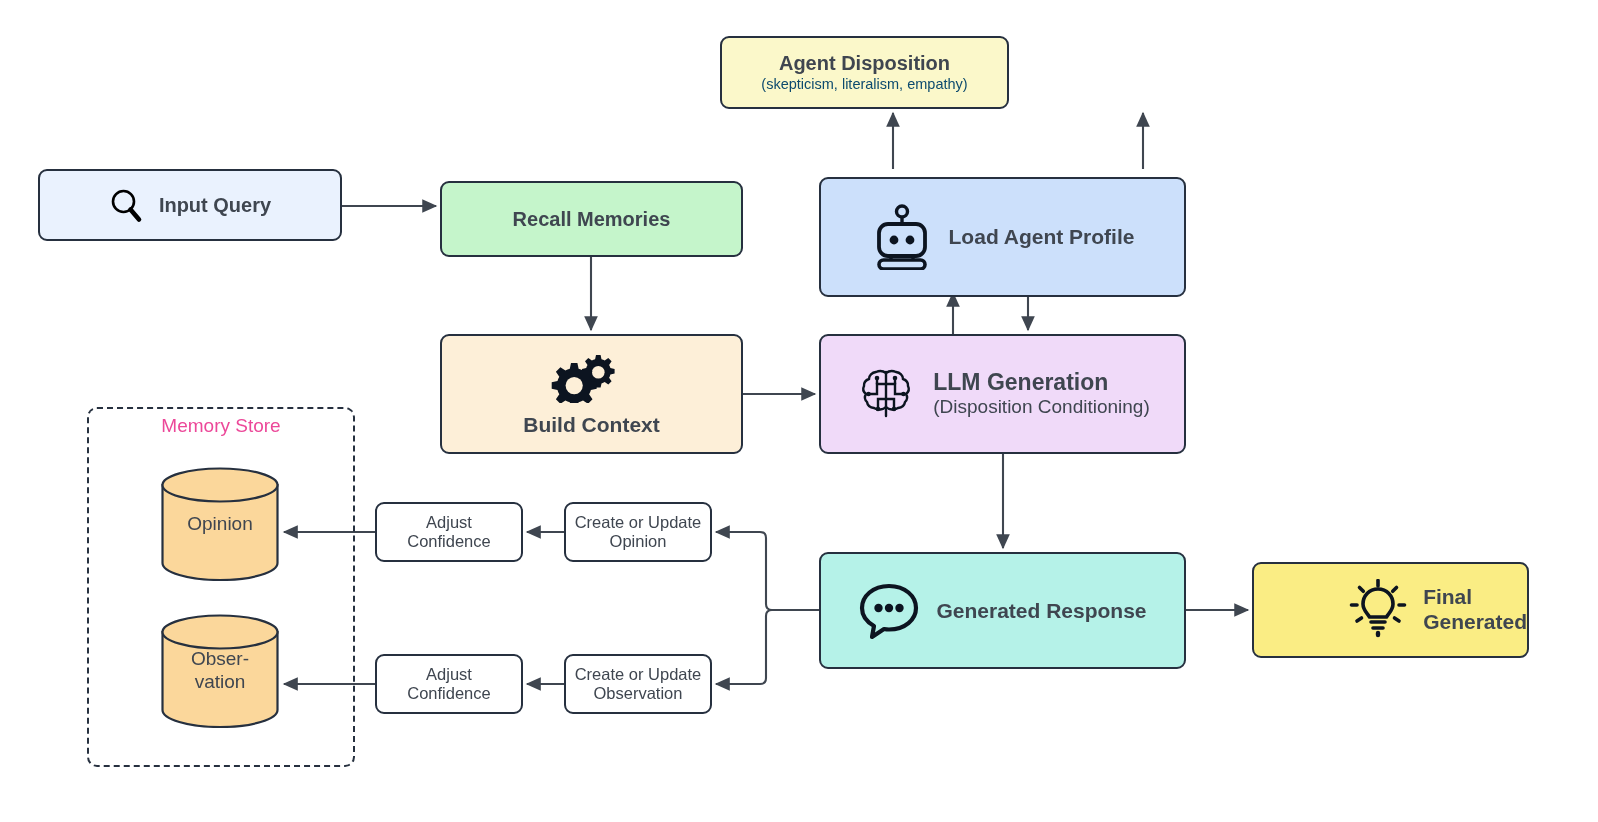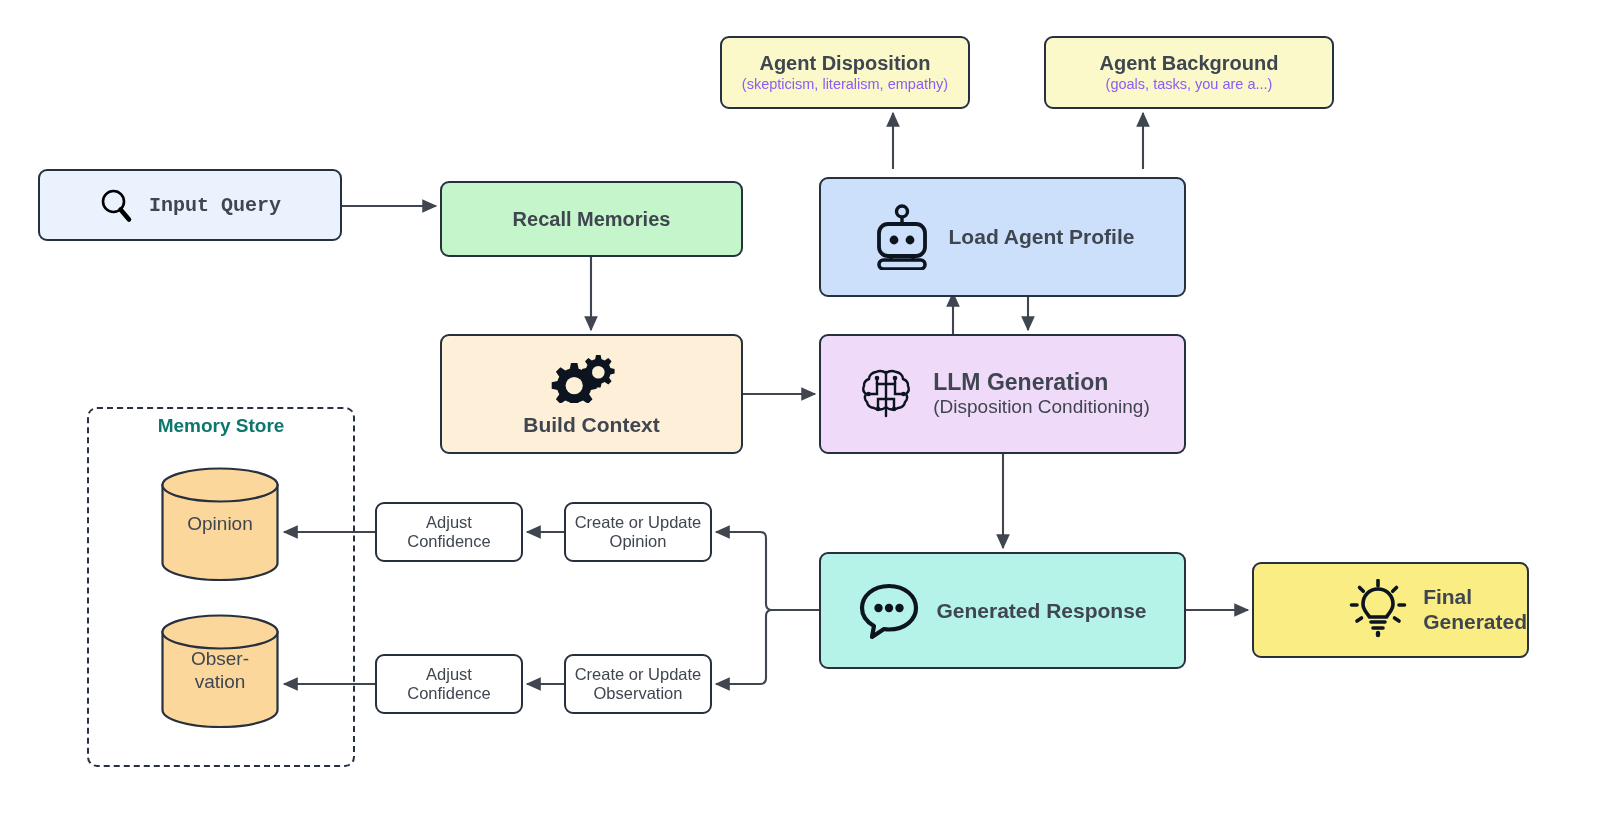--- a/index.html
+++ b/index.html
@@ -59,30 +59,29 @@
   }
   .t-reg {
     font-weight: normal;
   }
 
   
   #n-input-query {
     left: 38px; top: 169px; width: 304px; height: 72px;
     background: #eaf2fe;
     font-size: 20px;
-    font-family: Liberation Mono, monospace;
   }
   #n-recall {
     left: 440px; top: 169px; width: 303px; height: 76px;
     background: #c5f5cb;
     font-size: 20px;
     margin-top: 12px;
   }
   #n-disposition {
-    left: 720px; top: 36px; width: 250px; height: 73px;
+    left: 720px; top: 36px; width: 289px; height: 73px;
     background: #fbf8ca;
     padding: 4px 8px;
   }
   #n-background {
     left: 1044px; top: 36px; width: 290px; height: 73px;
     background: #fbf8ca;
     padding: 4px 8px;
   }
   #n-load-profile {
     left: 819px; top: 177px; width: 367px; height: 120px;
@@ -134,43 +133,42 @@
     box-sizing: border-box;
     border: 2.6px dashed #26303f;
     border-radius: 10px;
     background: transparent;
   }
   #g-memory-store .group-title {
     position: absolute;
     left: 0; right: 0; top: 6px;
     text-align: center;
     font-size: 19px;
-    color: #0f766e;
-    font-weight: bold;
+    color: #ec4899;
   }
 
   
   .cyl {
     position: absolute;
     width: 120px; height: 114px;
   }
   .cyl .cyl-label {
     position: absolute;
     left: 0; right: 0; top: 50%;
     transform: translateY(-50%);
     text-align: center;
     font-size: 19px;
     color: #3f4650;
     line-height: 1.2;
     z-index: 3;
   }
   #cyl-opinion { left: 160px; top: 467px; }
   #cyl-observation { left: 160px; top: 614px; }
 
-  .small-sub { font-size: 14.5px; color: #8b5cf6; }
+  .small-sub { font-size: 14.5px; color: #0c4a6e; }
   .big-title { font-size: 20px; font-weight: bold; color: #3f4650; }
 </style>
 </head>
 <body>
 
 <div id="canvas">
 
   <svg id="edges" viewBox="0 0 1598 822">
     <defs>
       <marker id="arrow" viewBox="0 0 12 12" refX="10.5" refY="6" markerWidth="7.5" markerHeight="7.5" orient="auto-start-reverse">
@@ -248,26 +246,20 @@
     <span class="t-bold">Recall Memories</span>
   </div>
 
   <div class="node" id="n-disposition">
     <span class="label-wrap">
       <span class="big-title">Agent Disposition</span>
       <span class="small-sub">(skepticism, literalism, empathy)</span>
     </span>
   </div>
 
-  <div class="node" id="n-background">
-    <span class="label-wrap">
-      <span class="big-title">Agent Background</span>
-      <span class="small-sub">(goals, tasks, you are a...)</span>
-    </span>
-  </div>
 
   <div class="node with-icon" id="n-load-profile">
     <span class="ico">
       <svg width="62" height="66" viewBox="0 0 62 66">
         <circle cx="31" cy="7.5" r="5.5" fill="none" stroke="#0c1420" stroke-width="3.4"></circle>
         <path d="M 31 13.5 L 31 20" stroke="#0c1420" stroke-width="3.4"></path>
         <rect x="8" y="20" width="46" height="32" rx="9" fill="none" stroke="#0c1420" stroke-width="3.8"></rect>
         <circle cx="23" cy="36" r="4.4" fill="#0c1420"></circle>
         <circle cx="39" cy="36" r="4.4" fill="#0c1420"></circle>
         <path d="M 20 52 L 20 57 M 42 52 L 42 57" stroke="#0c1420" stroke-width="3.4"></path>

